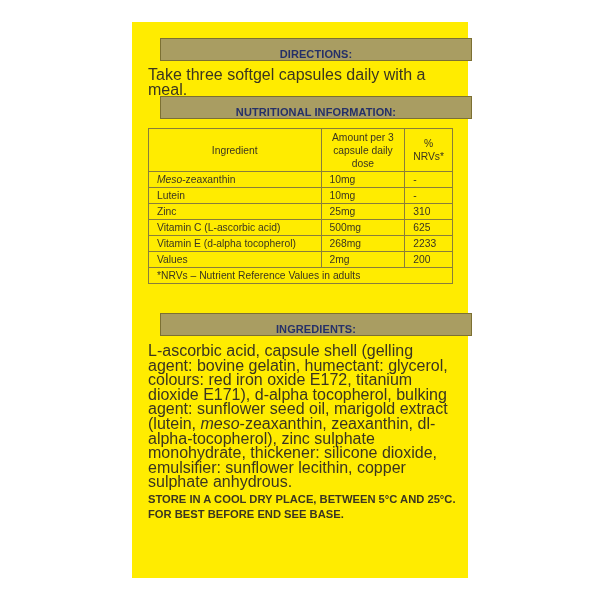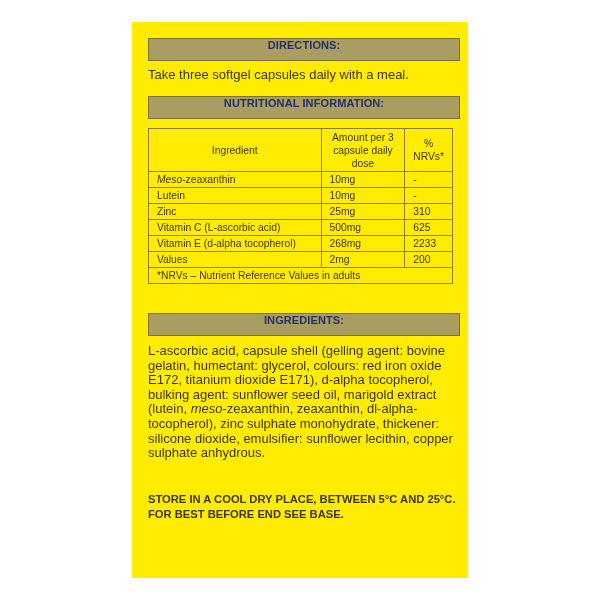--- a/index.html
+++ b/index.html
@@ -5,29 +5,29 @@
   html, body { margin: 0; padding: 0; }
   body {
     width: 600px; height: 600px; background: #ffffff; position: relative; overflow: hidden;
     font-family: "Liberation Sans", "DejaVu Sans", sans-serif;
   }
   .panel {
     position: absolute; left: 132px; top: 22px; width: 336px; height: 556px;
     background: #FFEC00;
   }
   .bar {
-    position: absolute; left: 16px; width: 310px; height: 21px;
+    position: absolute; left: 28px; width: 310px; height: 21px;
     background: #A99D62; border: 1px solid #7C7033;
     color: #253068; font-weight: bold; font-size: 11px;
-    display: flex; align-items: flex-start; justify-content: center;
+    display: flex; align-items: flex-end; justify-content: center;
     letter-spacing: 0.1px;
   }
   .body-text {
     position: absolute; left: 16px; width: 310px;
-    color: #3B3520; font-size: 13px; line-height: 14.6px;
+    color: #3B3520; font-size: 16px; line-height: 14.6px;
   }
   table.nut {
     position: absolute; left: 16px; top: 106px; width: 305px;
     border-collapse: collapse; color: #3B3520; font-size: 10.3px;
   }
   table.nut td, table.nut th {
     border: 1px solid #8A7E3A; padding: 0 8px; height: 15px; line-height: 14px;
     font-weight: normal;
   }
   table.nut th { height: 42px; line-height: 13px; text-align: center; }

